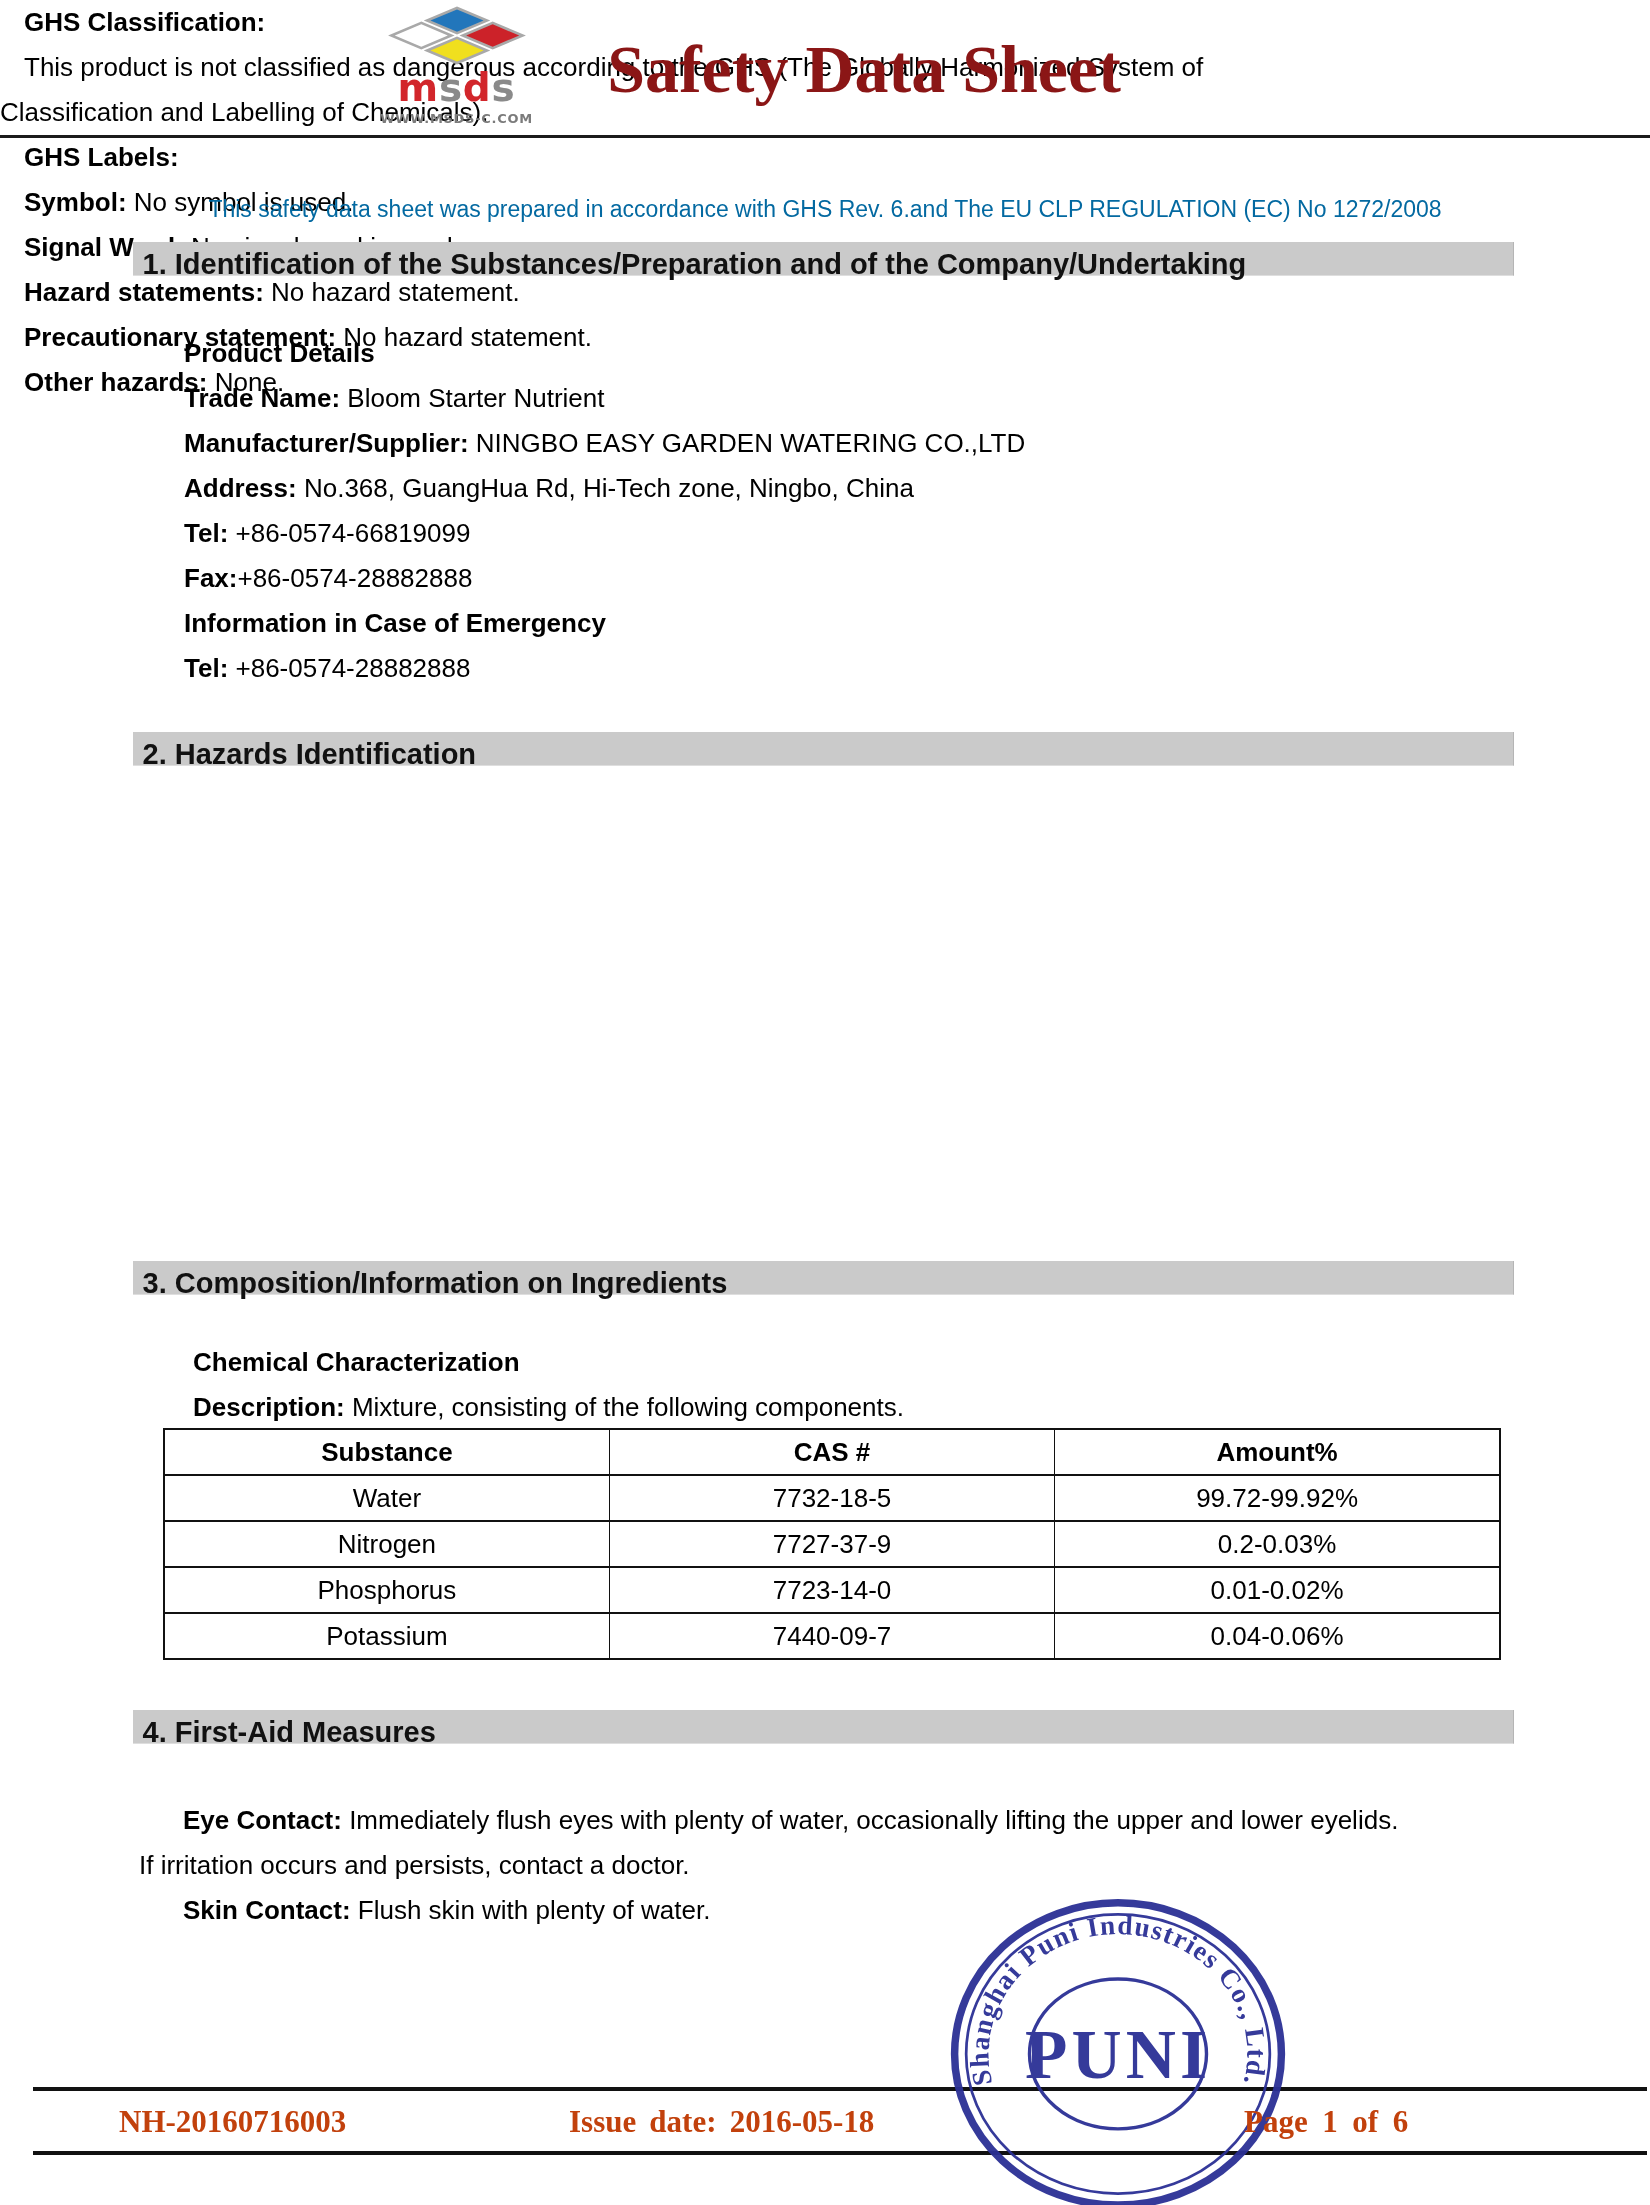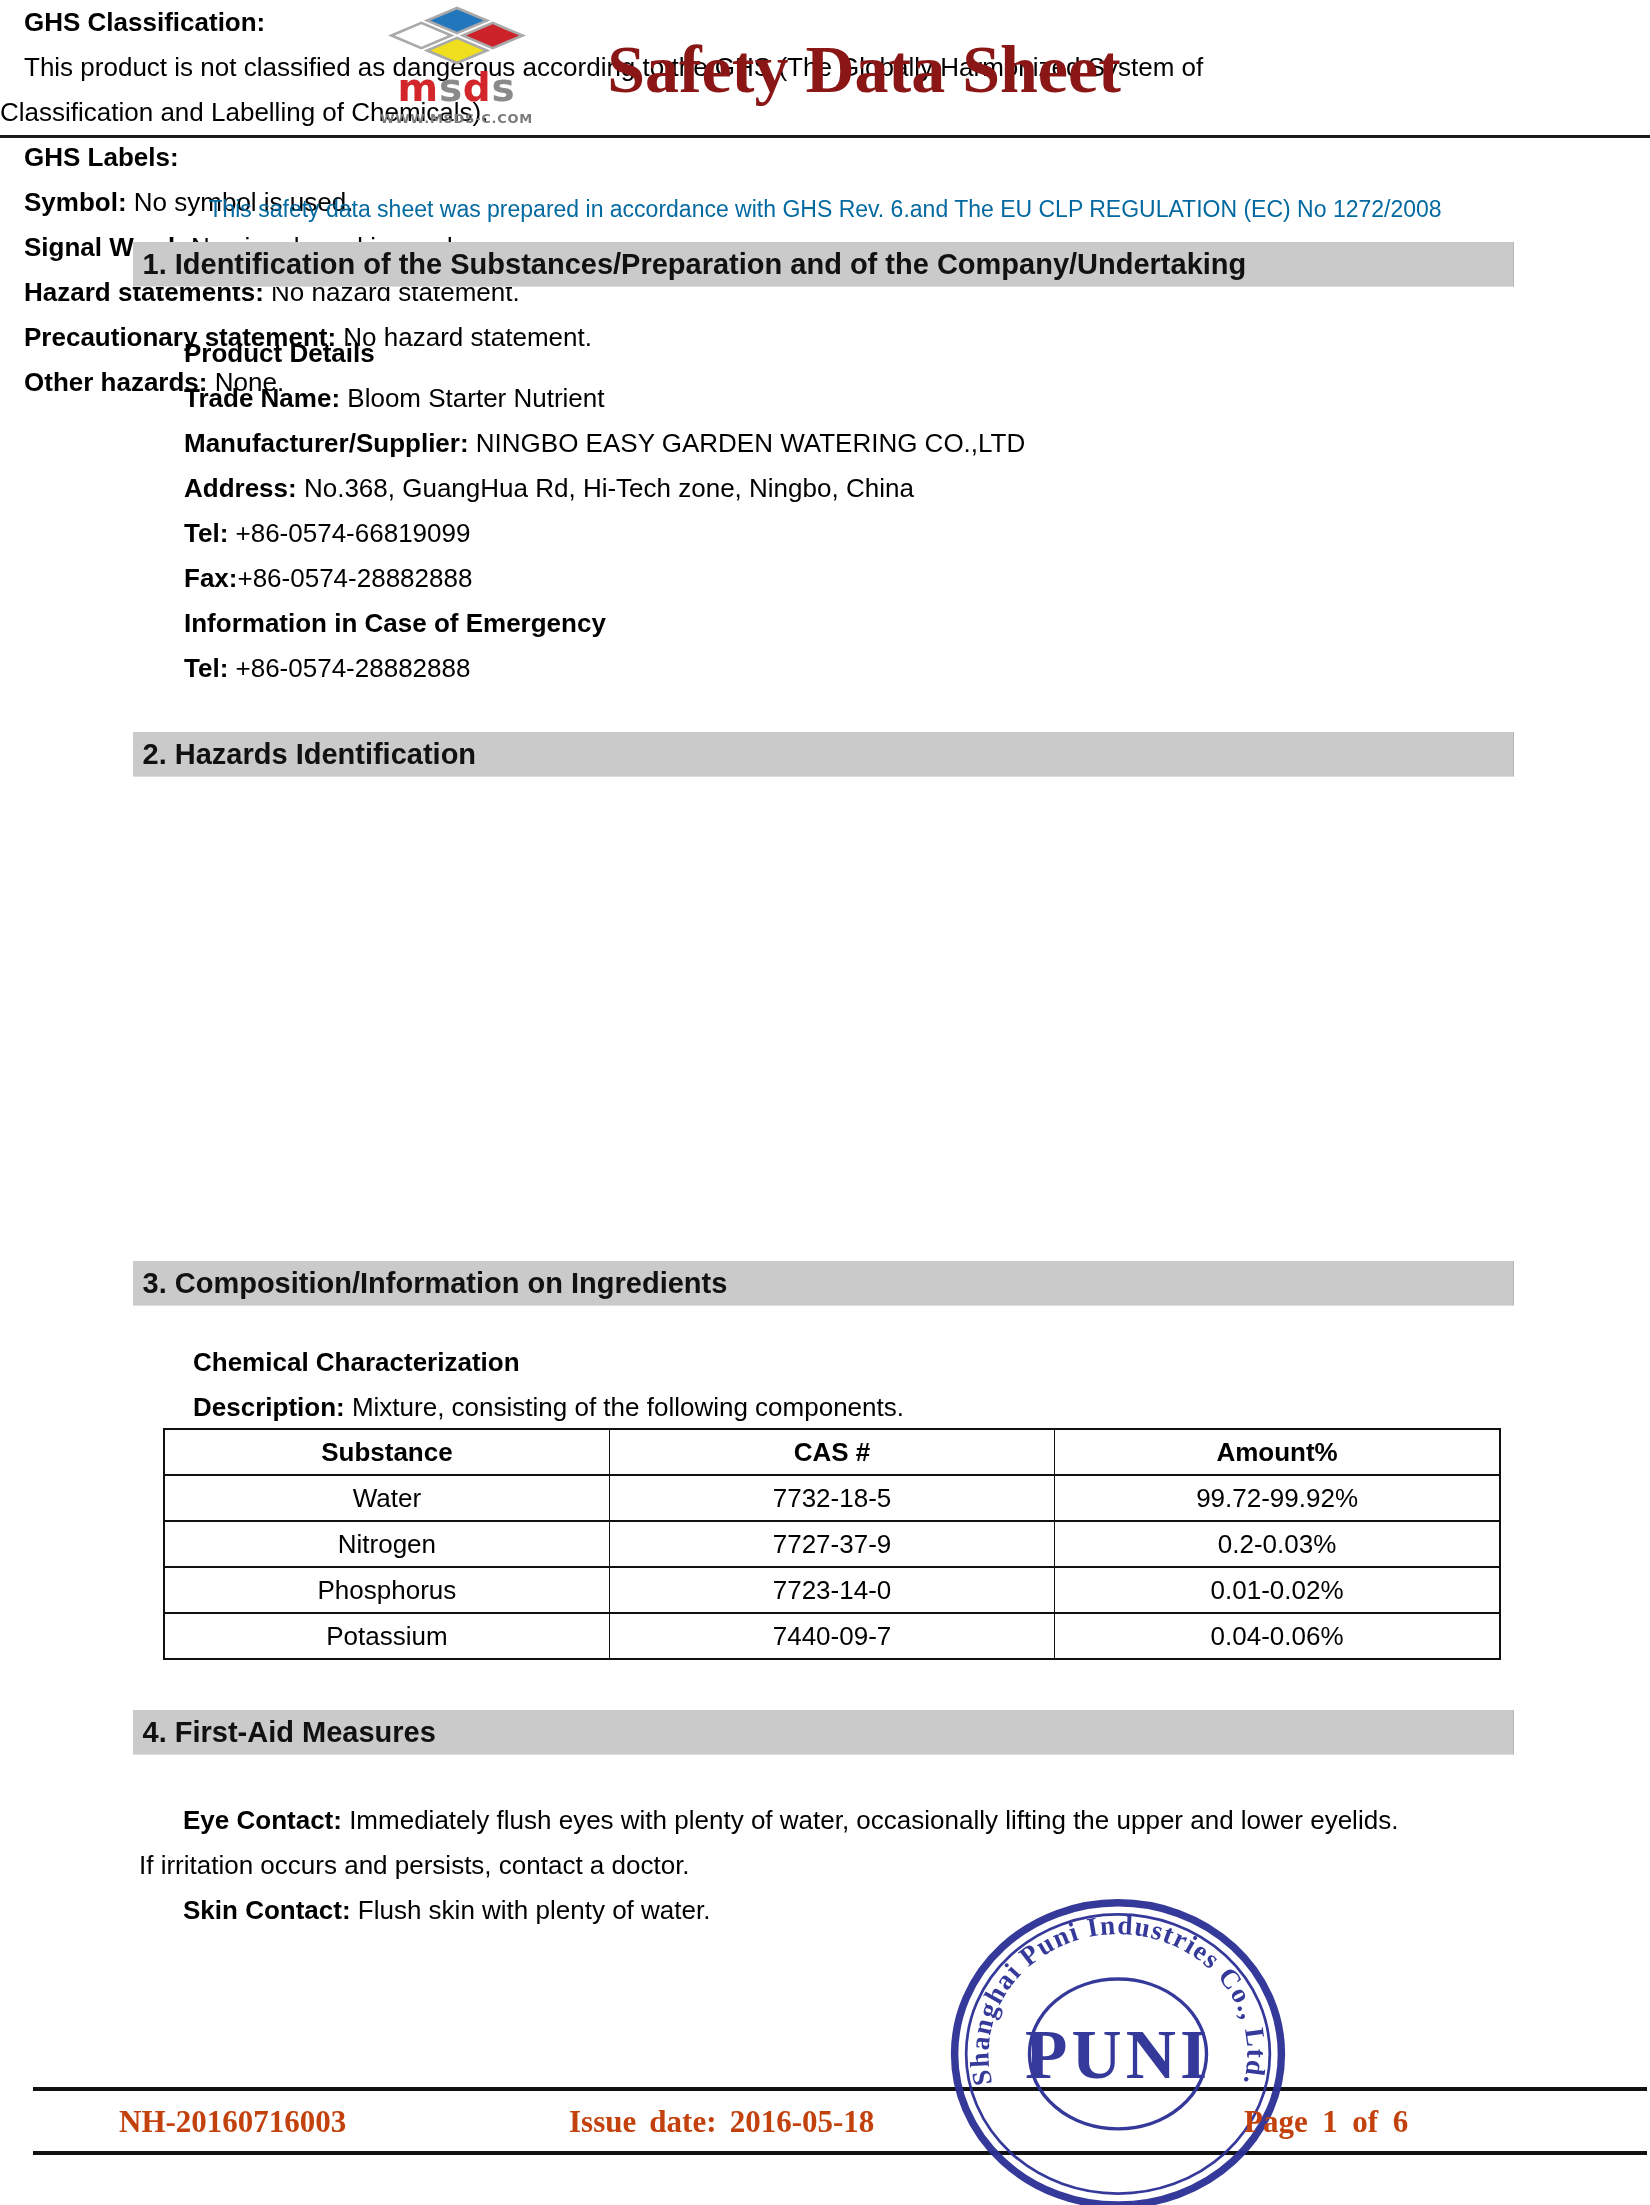--- a/index.html
+++ b/index.html
@@ -16,21 +16,21 @@
   .logo-site{font-family:"DejaVu Sans",sans-serif;font-weight:bold;font-size:13px;color:#7b7b7b;letter-spacing:0.7px;margin-top:3.4px;}
   .doc-title{
     position:absolute;left:558px;top:34px;width:612px;text-align:center;
     font-family:"Liberation Serif",serif;font-weight:bold;font-size:68px;line-height:1.05;color:#8b1616;
   }
   .header-rule{position:absolute;top:135px;left:0;width:1650px;height:2.7px;background:#1b1b1b;}
   .subtitle{position:absolute;top:196px;left:0;width:1650px;text-align:center;font-size:23px;color:#0369a1;}
 
   
   .secbar{
-    position:absolute;left:133px;width:1381px;height:45px;background:#cacaca;
+    position:absolute;left:133px;width:1381px;height:34px;background:#cacaca;
     border-right:1.4px solid #b5b5b5;border-bottom:1.4px solid #dedede;
     font-weight:bold;font-size:29px;line-height:45px;padding-left:9.5px;box-sizing:border-box;color:#111;
   }
   #s1bar{top:242px;}
   #s2bar{top:732px;}
   #s3bar{top:1261px;}
   #s4bar{top:1710px;}
 
   
   .rows{position:absolute;font-size:26px;line-height:45px;white-space:nowrap;}

